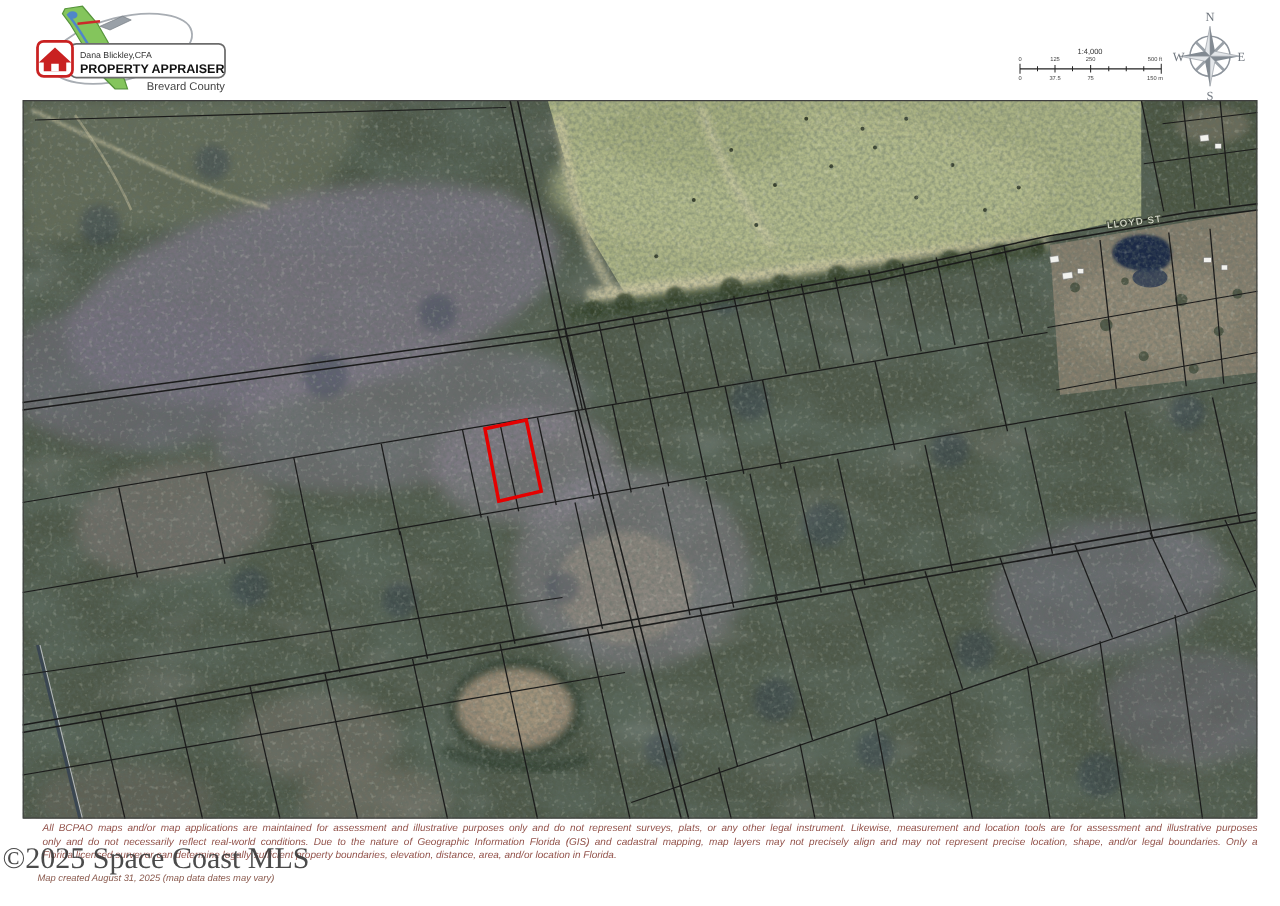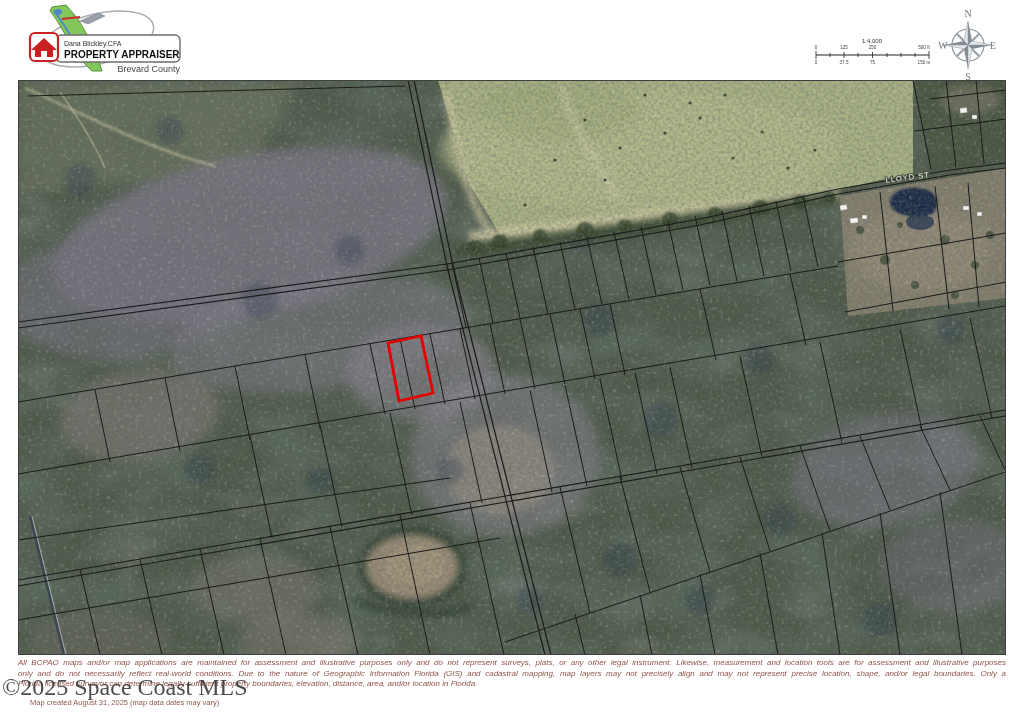--- a/index.html
+++ b/index.html
@@ -3,27 +3,27 @@
 <meta charset="utf-8">
 <style>
   html,body{margin:0;padding:0;}
   body{width:1024px;height:725px;position:relative;background:#ffffff;overflow:hidden;
        font-family:"Liberation Sans",sans-serif;}
   .hdr-logo{position:absolute;left:22px;top:4px;width:170px;height:72px;}
   .scalebar{position:absolute;left:810px;top:34px;width:125px;height:38px;}
   .compass{position:absolute;left:938px;top:8px;width:60px;height:74px;}
   .map-wrap{position:absolute;left:18px;top:80px;width:988px;height:575px;}
   .map-wrap svg{display:block;}
-  .footer{position:absolute;left:18px;right:18px;top:658px;
+  .footer{position:absolute;left:34px;right:18px;top:658px;
           font-style:italic;font-size:8px;line-height:1.32;color:#92524a;}
   .disc-just{text-align:justify;text-align-last:justify;}
   .watermark{position:absolute;left:2px;top:674px;font-family:"Liberation Serif",serif;
              font-size:24px;color:#333333;opacity:0.88;white-space:nowrap;
              text-shadow:0 0 1px rgba(255,255,255,.55);pointer-events:none;}
-  .created{position:absolute;left:30px;top:698px;font-size:7.5px;color:#8a5a4e;}
+  .created{position:absolute;left:30px;top:698px;font-style:italic;font-size:7.5px;color:#8a5a4e;}
 </style>
 </head>
 <body>
 
 <svg class="hdr-logo" viewBox="0 0 170 70">
   <ellipse cx="75" cy="34" rx="58" ry="25" transform="rotate(-14 75 34)" fill="none" stroke="#a8adb3" stroke-width="1.5"></ellipse>
   <path d="M30,2 L44,0 L56,14 L64,28 L72,44 L78,60 L80,66 L70,66 L58,54 L46,34 L34,14 L28,6 Z" fill="#84c55c" stroke="#57953c" stroke-width="1"></path>
   <path d="M32,6 C40,16 46,26 54,40" fill="none" stroke="#4f86c9" stroke-width="2"></path>
   <ellipse cx="36" cy="7" rx="4" ry="3" fill="#4f86c9"></ellipse>
   <line x1="40" y1="14" x2="58" y2="12" stroke="#cc2a2a" stroke-width="2"></line>

